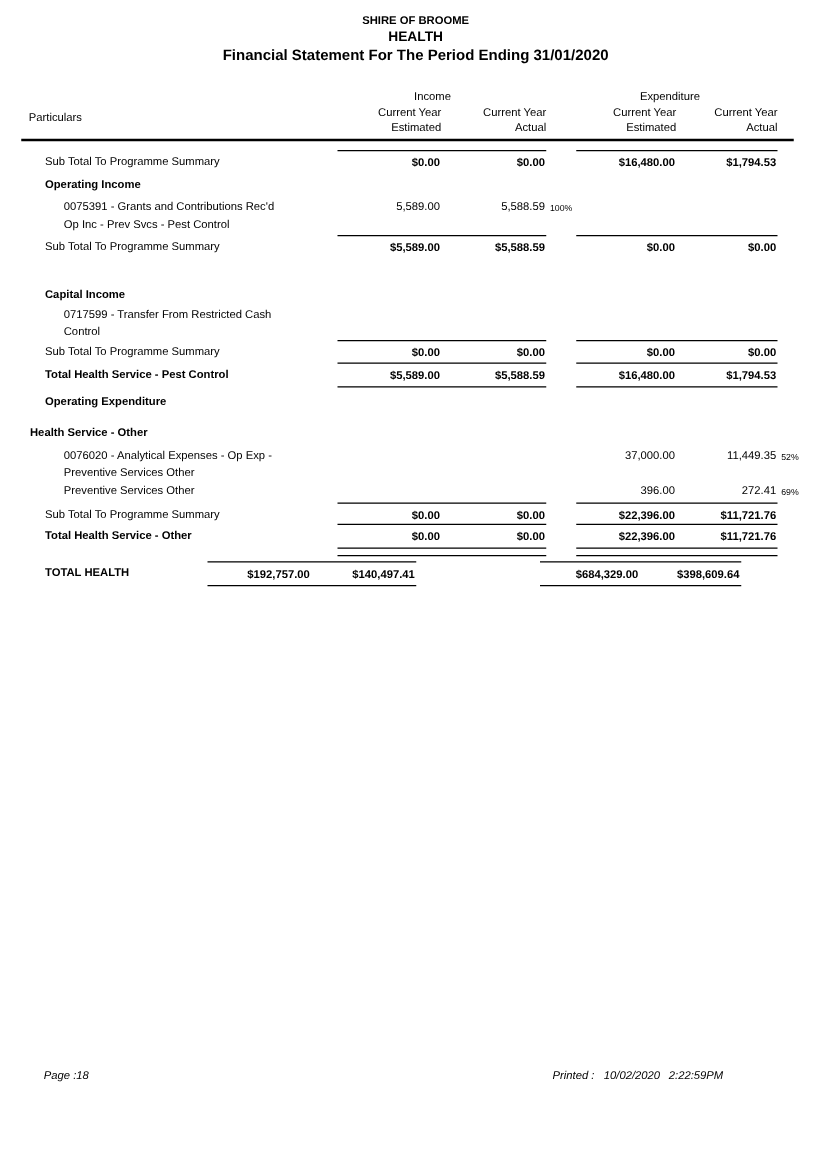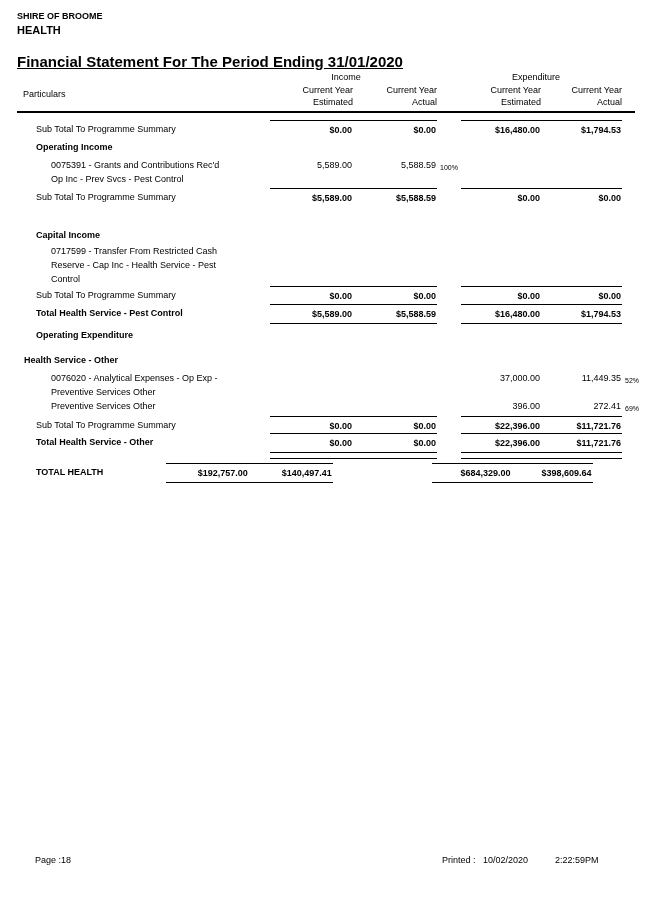--- a/index.html
+++ b/index.html
@@ -3,24 +3,24 @@
 <meta charset="utf-8">
 <style>
   html,body { margin:0; padding:0; }
   body {
     width:653px; height:922px; position:relative;
     background:#ffffff; color:#000000;
     font-family:"Liberation Sans", sans-serif; font-size:9px;
     overflow:hidden;
   }
   
-  .titles { position:absolute; left:17px; top:10px; width:631px; }
+  .titles { position:absolute; left:17px; top:10px; width:631px; text-align:center; }
   .t-line { font-weight:bold; font-size:9px; line-height:13px; }
   .t-main { font-weight:bold; font-size:11px; line-height:15px; }
-  .subtitle { margin-top:18px; font-weight:bold; font-size:15px; line-height:12px;text-decoration:underline; }
+  .subtitle { margin-top:0; font-weight:bold; font-size:12px; line-height:12px; }
   
   .hdr { position:absolute; line-height:12px; }
   .hdr.right { text-align:right; width:100px; }
   .hdr.center { text-align:center; width:120px; }
   .rule-heavy { position:absolute; left:17px; top:111px; width:618px; height:2px; background:#000; }
   
   .table { position:absolute; left:17px; top:114px; width:631px; }
   .row { display:flex; line-height:13px; }
   .row.account { line-height:14px; }
   .c-label { width:253px; box-sizing:border-box; }
@@ -41,21 +41,21 @@
   .row.total > div, .row.grand > div { padding-top:3px; padding-bottom:2px; }
   .row.spacer { height:5px; }
   .row.spacer .pair { border-top:1px solid #000; }
   .row.account .pct { padding-top:3px; }
   
   .row.subtotal .val, .row.total .val, .row.grand .val { font-weight:bold; }
   .row.section .c-label, .row.program .c-label, .row.total .c-label, .row.grand .c-label { font-weight:bold; }
   
   .ln { display:block; }
   
-  .footer-item { position:absolute; top:854px; line-height:12px; }
+  .footer-item { position:absolute; top:854px; line-height:12px;font-style:italic; }
 </style>
 </head>
 <body>
 
 <div class="titles">
   <div class="t-line">SHIRE OF BROOME</div>
   <div class="t-main">HEALTH</div>
   <div class="subtitle">Financial Statement For The Period Ending 31/01/2020</div>
 </div>
 
@@ -125,21 +125,20 @@
     <div class="pct p2"></div>
   </div>
 
   <div class="row section" style="margin-top:24px;">
     <div class="c-label">Capital Income</div>
   </div>
 
   <div class="row account" style="margin-top:2px;">
     <div class="c-label">
       <span class="ln">0717599 - Transfer From Restricted Cash</span>
-      <span class="ln">Reserve - Cap Inc - Health Service - Pest</span>
       <span class="ln">Control</span>
     </div>
     <div class="pair"></div>
     <div class="pct"></div>
     <div class="pair exp"></div>
     <div class="pct p2"></div>
   </div>
 
   <div class="row subtotal" style="margin-top:0;">
     <div class="c-label">Sub Total To Programme Summary</div>
@@ -258,13 +257,13 @@
       <span class="val v4">$398,609.64</span>
     </div>
     <div class="pct p2"></div>
   </div>
 
 </div>
 
 <div class="footer-item" style="left:35px;">Page :18</div>
 <div class="footer-item" style="left:442px;">Printed :</div>
 <div class="footer-item" style="left:483px;">10/02/2020</div>
-<div class="footer-item" style="left:555px;">2:22:59PM</div>
+<div class="footer-item" style="left:535px;">2:22:59PM</div>
 
 </body></html>

